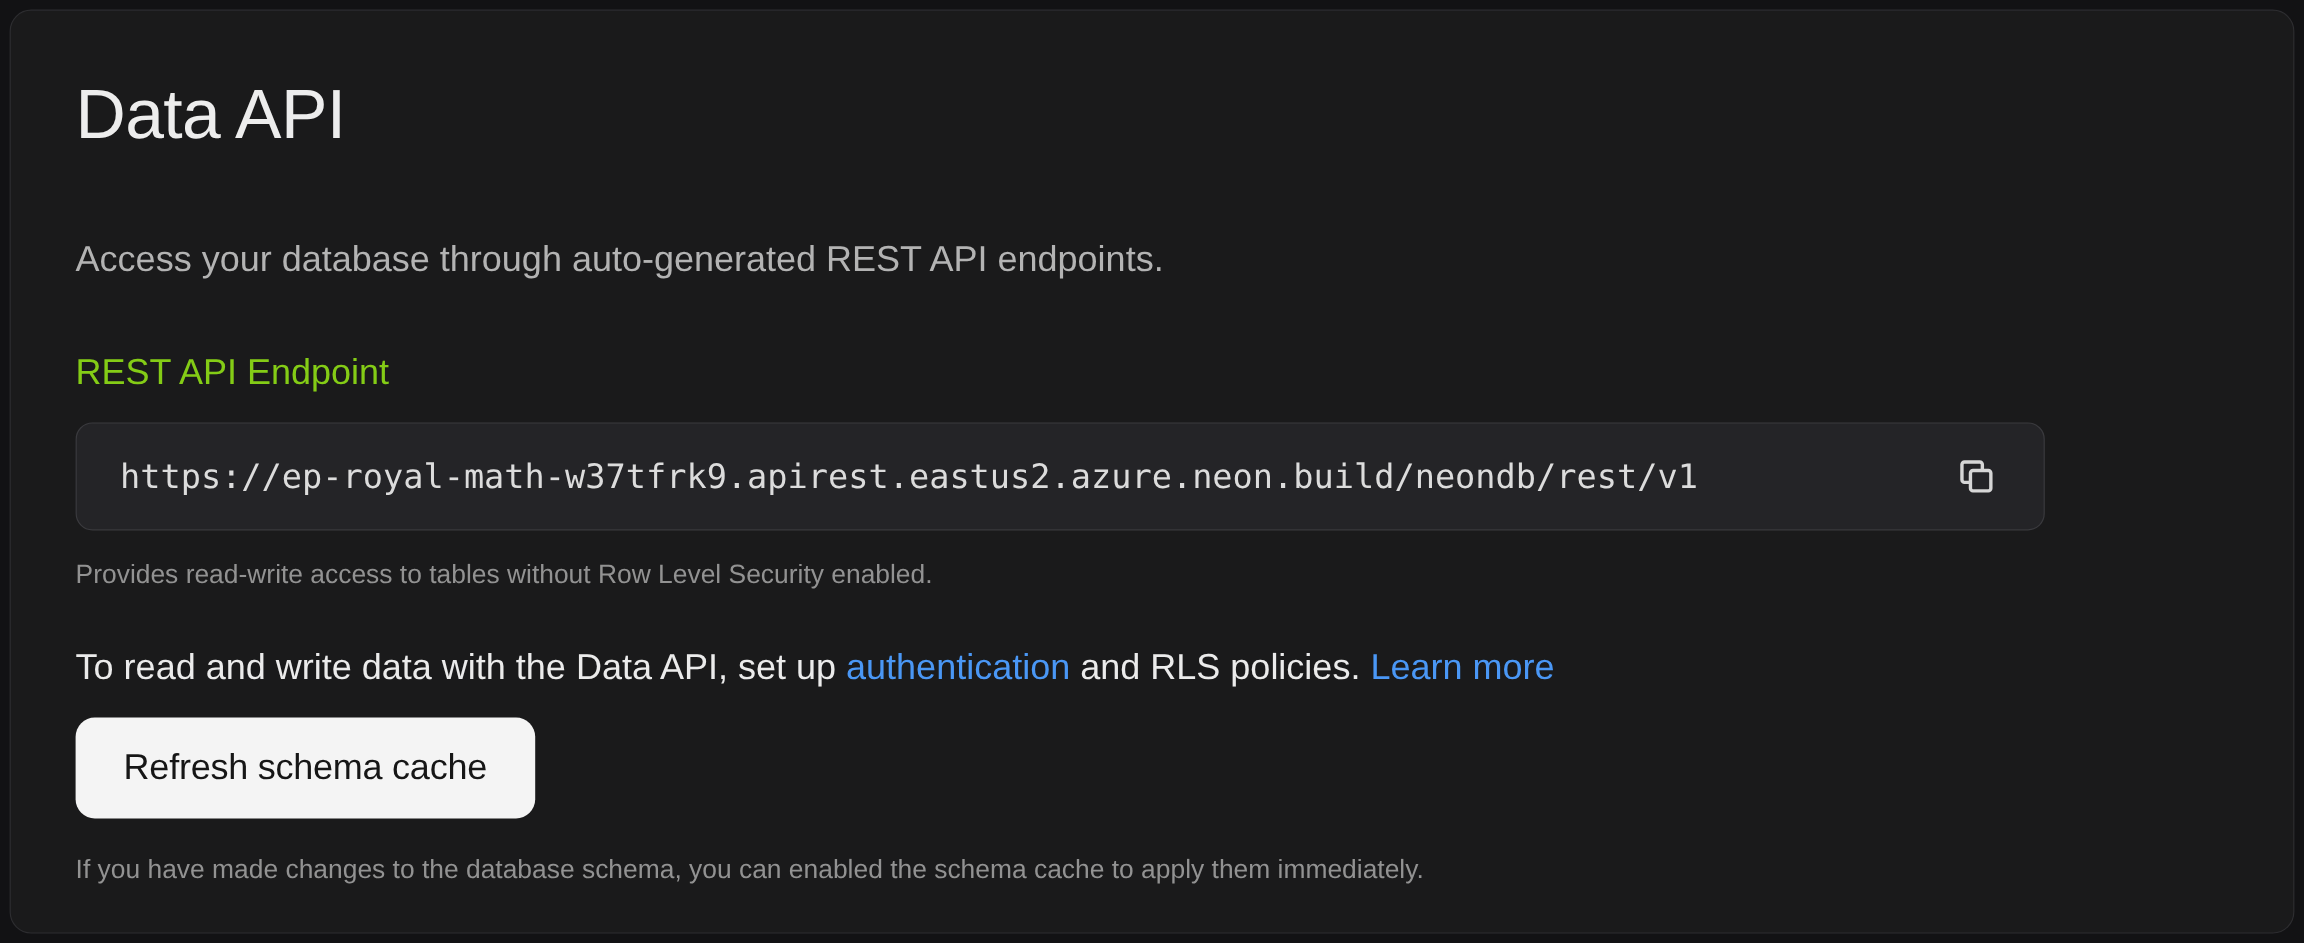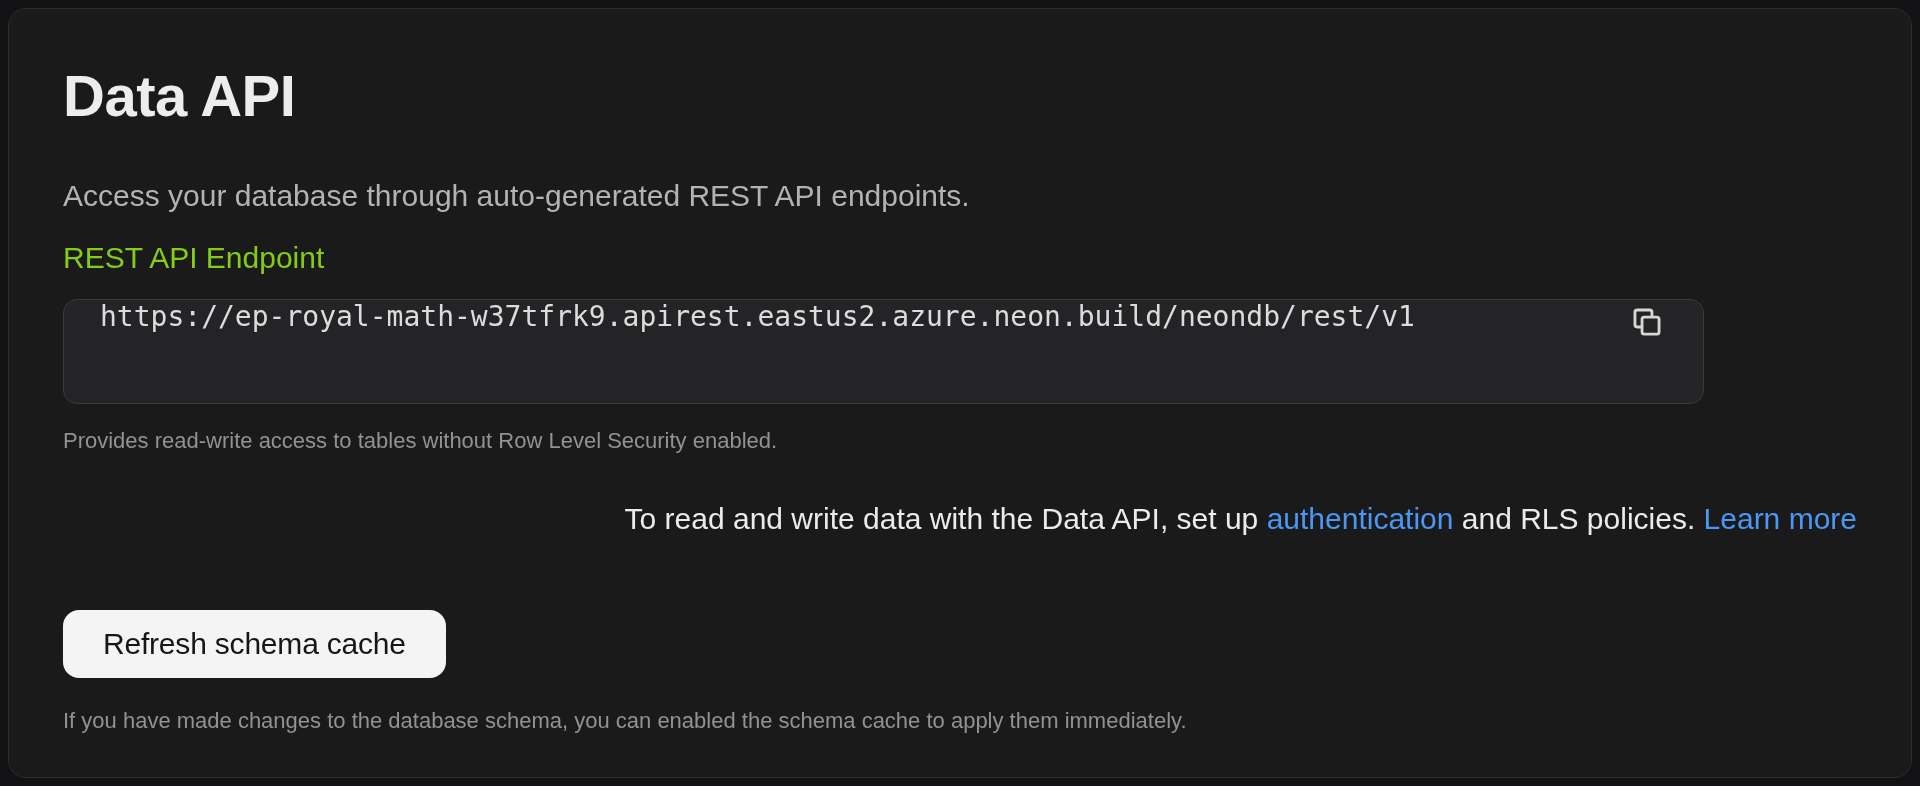--- a/index.html
+++ b/index.html
@@ -13,44 +13,45 @@
     position: absolute;
     inset: 8px;
     background: #1a1a1b;
     border: 1px solid #2d2d30;
     border-radius: 18px;
     padding: 54px 54px 0 54px;
   }
   .page-title {
     font-size: 58px;
     line-height: 66px;
-    font-weight: 700;
+    font-weight: 400;
     letter-spacing: -0.5px;
     color: #ededed;
-    margin-bottom: 48px;
+    margin-bottom: 69px;
   }
   .page-description {
     font-size: 30px;
     line-height: 38px;
     color: #b3b3b3;
-    margin-bottom: 24px;
+    margin-bottom: 56px;
   }
   .endpoint-label {
     font-size: 30px;
     line-height: 38px;
     color: #84cc16;
     margin-bottom: 22px;
   }
   .endpoint-field {
     width: 1641px;
-    height: 105px;
+    height: 90px;
     background: #242427;
     border: 1px solid #3a3a3e;
     border-radius: 14px;
     display: flex;
+    align-items: center;
     padding: 0 34px 0 36px;
     margin-bottom: 20px;
   }
   .endpoint-url {
     font-family: "DejaVu Sans Mono", "Liberation Mono", monospace;
     font-size: 28px;
     color: #dcdcdc;
     white-space: nowrap;
     overflow: hidden;
   }
@@ -71,32 +72,31 @@
   .helper-text {
     font-size: 22px;
     line-height: 34px;
     color: #929292;
   }
   .endpoint-helper { margin-bottom: 42px; }
   .rls-note {
     font-size: 30px;
     line-height: 38px;
     color: #ebebeb;
-    margin-bottom: 72px;
-    text-align: right;
+    margin-bottom: 22px;
   }
   .rls-note a {
     color: #4a97f5;
     text-decoration: none;
     cursor: pointer;
   }
   .refresh-btn {
     display: inline-flex;
     align-items: center;
-    height: 68px;
+    height: 84px;
     padding: 0 40px;
     background: #f4f4f4;
     color: #161616;
     border: none;
     border-radius: 16px;
     font-family: "Liberation Sans", "DejaVu Sans", sans-serif;
     font-size: 30px;
     font-weight: 500;
     letter-spacing: -0.2px;
     cursor: pointer;

